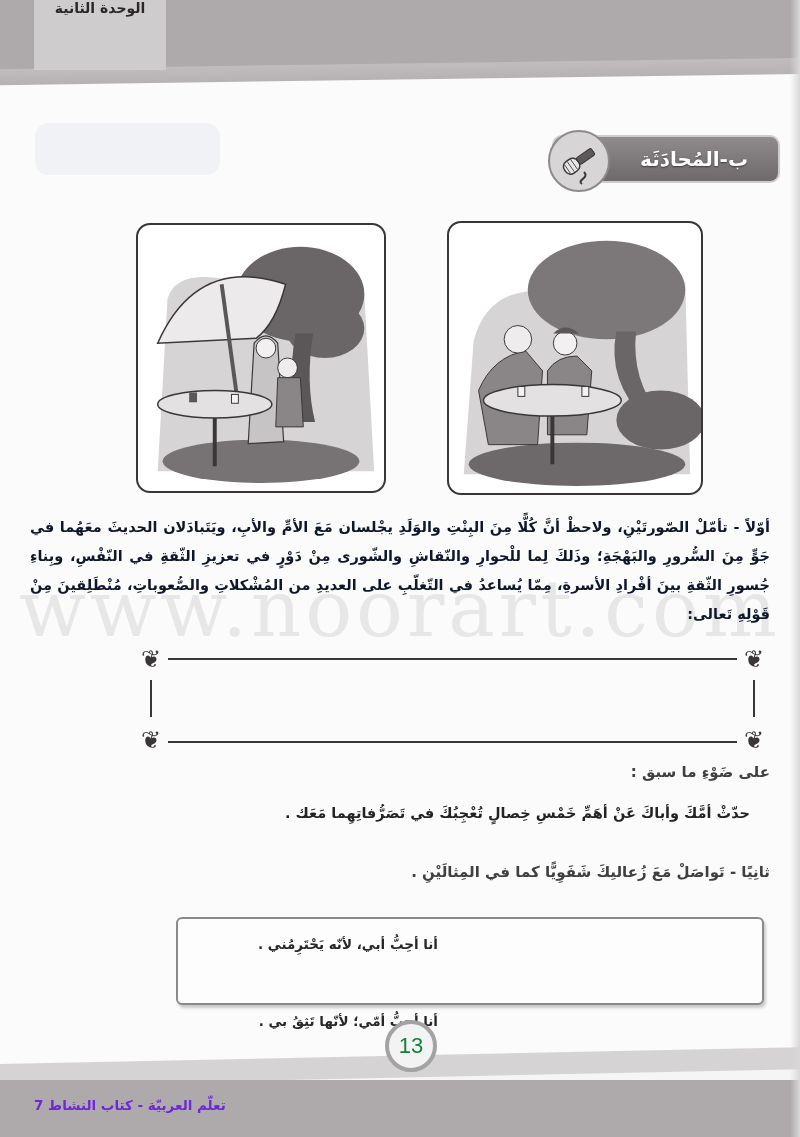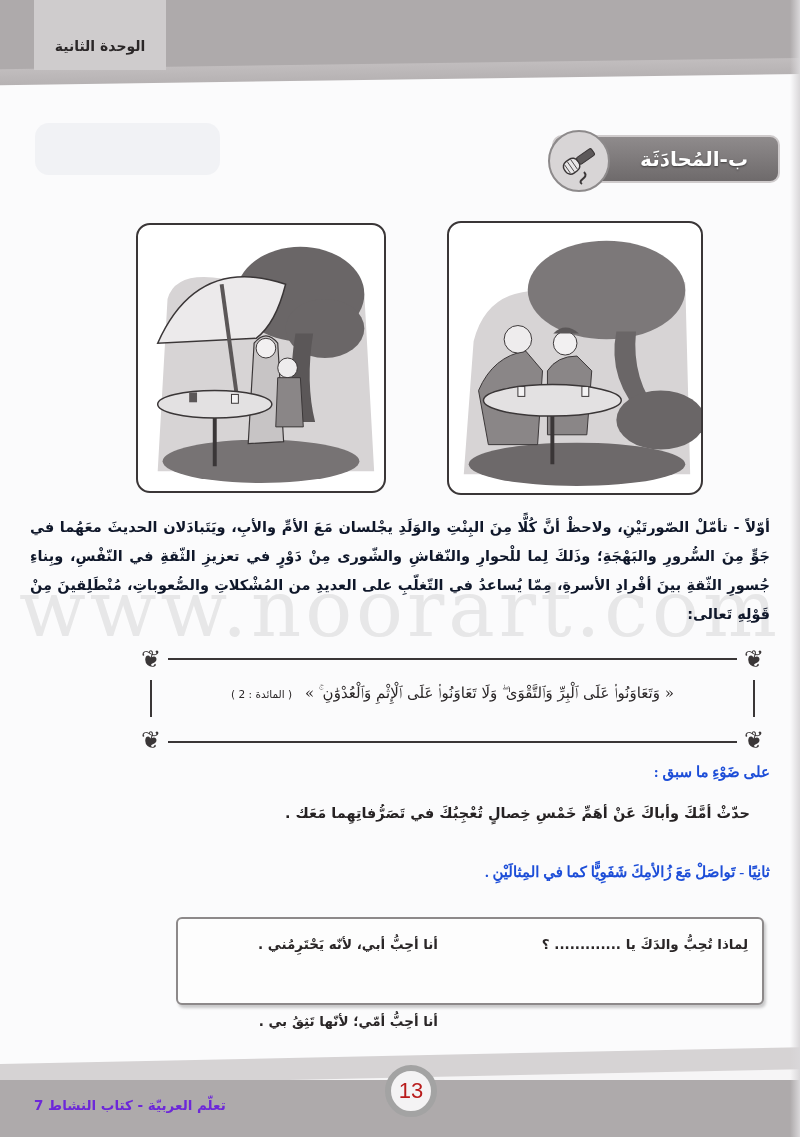--- a/index.html
+++ b/index.html
@@ -17,21 +17,21 @@
   }
   .top-band-stripe {
     position: absolute; left: 0; top: 58px; width: 800px; height: 16px;
     background: linear-gradient(180deg, #c1bdbe, #b6b2b3);
     transform: skewY(-0.8deg);
     transform-origin: right;
   }
   .unit-tab {
     position: absolute; left: 34px; top: 0; width: 132px; height: 70px;
     background: #cfcccd;
-    display: flex; align-items: flex-end; justify-content: center;
+    display: flex; justify-content: center;
     padding-bottom: 16px;
   }
   .unit-tab span {
     font-size: 14px; font-weight: bold; color: #2b2728; direction: rtl;
   }
   .edge-shadow {
     position: absolute; right: 0; top: 0; width: 10px; height: 1137px;
     background: linear-gradient(90deg, rgba(200,198,200,0), #d9d7d9);
   }
   .page {
@@ -99,21 +99,21 @@
   .corner.bl { left: -4px; bottom: -10px; }
   .corner.br { right: -4px; bottom: -10px; }
   .verse {
     position: absolute; top: 34px; left: 40px; right: 40px;
     direction: rtl; text-align: center; font-size: 15px;
     font-family: "DejaVu Serif", serif; color: #2a2627;
   }
   .verse .ref { font-size: 10.5px; font-family: "DejaVu Sans", sans-serif; margin-right: 8px; }
 
   .heading-bold {
-    position: absolute; right: 30px; direction: rtl; font-size: 15px; font-weight: bold; color: #1d4ed8; font-family: Liberation Serif, serif;
+    position: absolute; right: 30px; direction: rtl; font-size: 15px; font-weight: bold; color: #404040;
   }
   .instr {
     position: absolute; right: 50px; direction: rtl; font-size: 14.5px; font-weight: bold; color: #262223;
   }
 
   
   .example-box {
     position: absolute; left: 176px; top: 917px; width: 588px; height: 88px;
     border: 2px solid #8d898a; border-radius: 6px; background: #fdfdfd;
     box-shadow: 2px 3px 3px rgba(0,0,0,.2);
@@ -135,24 +135,24 @@
   }
   .bottom-band-light {
     position: absolute; left: 0; top: 1064px; width: 800px; height: 22px;
     background: #d6d3d4; transform: skewY(-1.2deg); transform-origin: left;
   }
   .footer-title {
     position: absolute; left: 34px; top: 1097px; direction: rtl;
     font-size: 13.5px; font-weight: bold; color: #6d28d9;
   }
   .page-num {
-    position: absolute; left: 385px; top: 1065px; width: 52px; height: 52px;
-    border-radius: 50%; border: 6px solid #a3a3a3; background: #f4f3f4;
+    position: absolute; left: 385px; top: 1020px; width: 52px; height: 52px;
+    border-radius: 50%; border: 4px solid #a3a3a3; background: #f4f3f4;
     display: flex; align-items: center; justify-content: center;
-    font-size: 22px; color: #b91c1c; font-family: "Liberation Sans", sans-serif;
+    font-size: 22px; color: #15803d; font-family: "Liberation Sans", sans-serif;
   }
   .watermark {
     position: absolute; left: 0; top: 564px; width: 800px; text-align: center;
     font-size: 78px; color: rgba(170,170,170,0.25); letter-spacing: 4px;
     font-family: "DejaVu Serif", serif; pointer-events: none;
   }
   .ghost-bar {
     position: absolute; left: 35px; top: 123px; width: 185px; height: 52px;
     background: #eceef2; border-radius: 14px; opacity: .7;
   }
@@ -231,34 +231,29 @@
 
 <div class="verse-frame">
   <div class="line-top"></div>
   <div class="line-bottom"></div>
   <div class="line-left"></div>
   <div class="line-right"></div>
   <div class="corner tl">❦</div>
   <div class="corner tr">❦</div>
   <div class="corner bl">❦</div>
   <div class="corner br">❦</div>
-  <div class="verse">
-    <span>« وَتَعَاوَنُوا۟ عَلَى ٱلْبِرِّ وَٱلتَّقْوَىٰ ۖ وَلَا تَعَاوَنُوا۟ عَلَى ٱلْإِثْمِ وَٱلْعُدْوَٰنِ ۚ »</span>
-    <span class="ref">( المائدة : 2 )</span>
-  </div>
 </div>
 
 <div class="heading-bold" style="top:763px;">على ضَوْءِ ما سبق :</div>
 <div class="instr" style="top:805px;text-align:center;">حدّثْ أمَّكَ وأباكَ عَنْ أهَمِّ خَمْسِ خِصالٍ تُعْجِبُكَ في تَصَرُّفاتِهِما مَعَك .</div>
-<div class="heading-bold" style="top:863px;">ثانِيًا - تَواصَلْ مَعَ زُالأمِكَ شَفَوِيًّا كما في المِثالَيْنِ .</div>
+<div class="heading-bold" style="top:863px;">ثانِيًا - تَواصَلْ مَعَ زُعالىِكَ شَفَوِيًّا كما في المِثالَيْنِ .</div>
 
 <div class="example-box">
   <div class="ex-row r1">
     <span class="stmt">أنا أحِبُّ أبي، لأنّه يَحْتَرِمُني .</span>
-    <span class="q">لِماذا تُحِبُّ والدَكَ يا ............. ؟</span>
   </div>
   <div class="ex-row r2">
     <span class="stmt">أنا أحِبُّ أمّي؛ لأنّها تَثِقُ بي .</span>
   </div>
 </div>
 
 <div class="bottom-band-light"></div>
 <div class="bottom-band"></div>
 <div class="page-num">13</div>
 <div class="footer-title">تعلّم العربيّة - كتاب النشاط 7</div>

